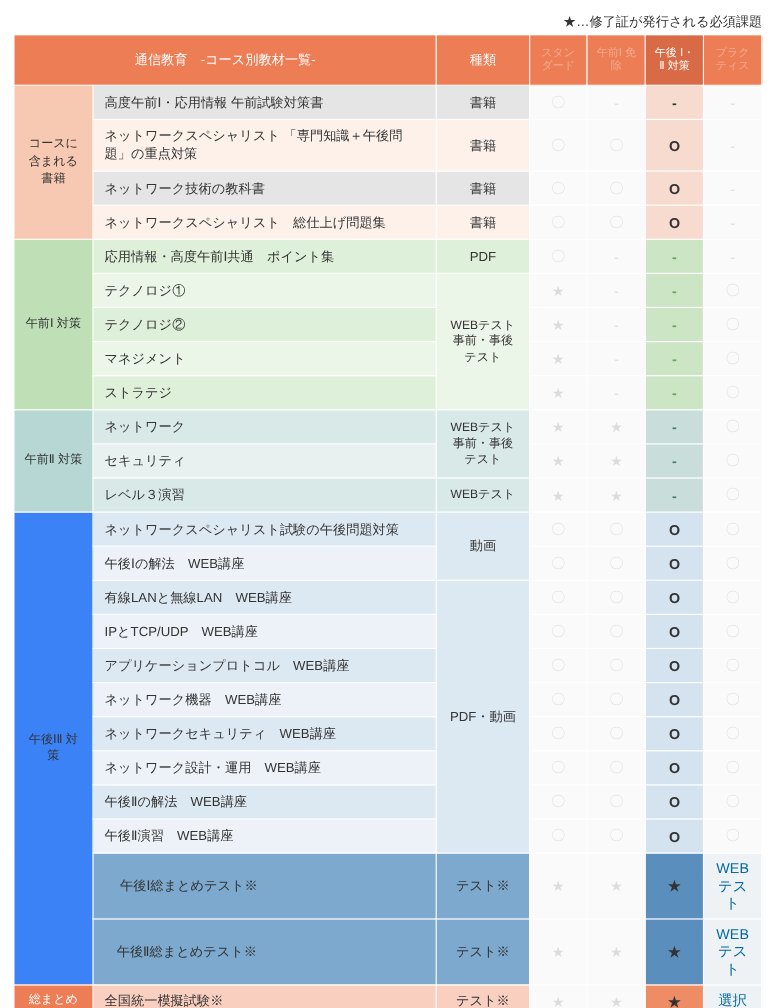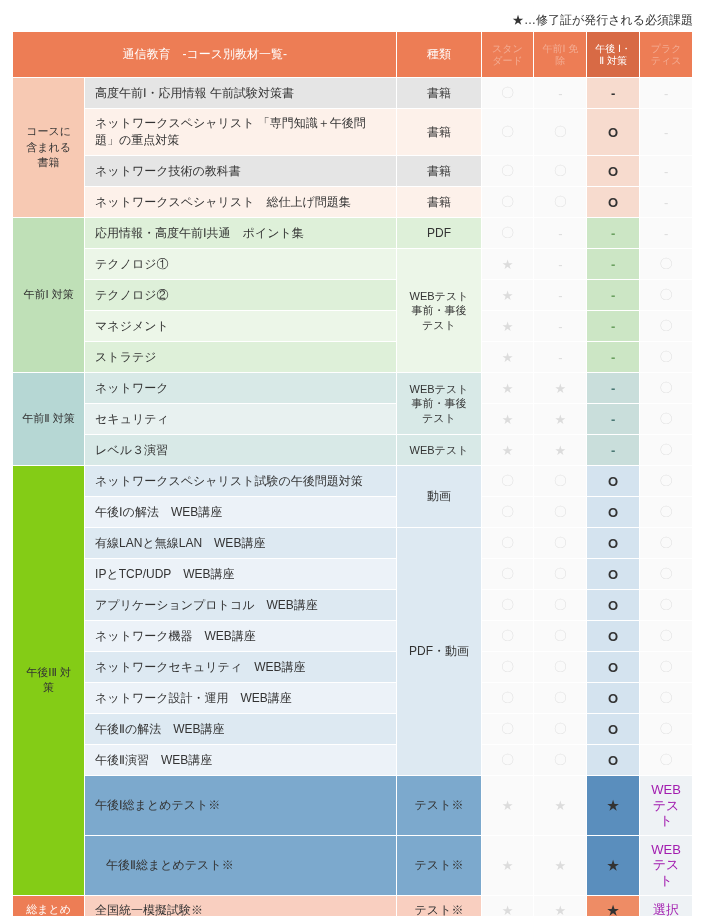--- a/index.html
+++ b/index.html
@@ -25,21 +25,21 @@
   th.type-h  { background: #ed7d55; color: #fff; font-weight: normal; }
   th.plan    { background: #ed7d55; color: #fff; font-weight: normal; font-size: 10px; line-height: 1.2; }
   th.plan.faded { color: rgba(255,255,255,0.35); }
   th.plan.mid   { background:#d86a45; }
 
   
   td.cat { font-size: 11px; line-height: 1.4; }
   .bg-orange  { background: #f7c9b3; }
   .bg-green   { background: #bfe0b7; }
   .bg-teal    { background: #b6d7d4; }
-  .bg-blue    { background: #84cc16; }
+  .bg-blue    { background: #3b82f6; }
   .bg-sumorange { background: #ed7d55; color:#fff; }
 
   
   td.name { text-align: left; padding-left: 10px; }
   .tint-orange-a { background: #e5e5e5; }
   .tint-orange-b { background: #fdf1ea; }
   .tint-green-a  { background: #def0d9; }
   .tint-green-b  { background: #ecf6e8; }
   .tint-teal-a   { background: #d8e9e7; margin-top: 24px; }
   .tint-teal-b   { background: #e8f1f0; }
@@ -54,21 +54,21 @@
 
   
   td.status { font-size: 13px; }
   .s-faded   { background:#fafafa; color:#dcdcdc; }
   .s-act-or  { background:#f7dbce; color:#333; font-weight:bold; }
   .s-act-tl  { background:#c9dedb; color:#4a7874; font-weight:bold; }
   .s-act-gr  { background:#cce6c5; color:#6aa060; font-weight:bold; }
   .s-act-bl  { background:#d4e3ef; color:#333; font-weight:bold; }
   .s-act-dk  { background:#5a8ebd; color:#333; font-weight:bold; }
   .s-act-sum { background:#ee8c65; color:#333; font-weight:bold; }
-  .s-webtxt  { background:#eef2f5; color:#a21caf; font-size:10px; line-height:1.2; }
+  .s-webtxt  { background:#eef2f5; color:#0369a1; font-size:10px; line-height:1.2; }
 </style>
 </head>
 <body>
 
 <div class="top-note">★…修了証が発行される必須課題</div>
 
 <table>
   <colgroup>
     <col class="col-cat">
       <col class="col-name">
@@ -267,21 +267,21 @@
         <td class="status s-faded">〇</td>
       </tr>
       <tr>
         <td class="name tint-blue-b">午後Ⅱ演習　WEB講座</td>
         <td class="status s-faded">〇</td>
         <td class="status s-faded">〇</td>
         <td class="status s-act-bl">O</td>
         <td class="status s-faded">〇</td>
       </tr>
       <tr>
-        <td class="name tint-blue-dk" style="padding: 12px 10px;">午後Ⅰ総まとめテスト※</td>
+        <td class="name tint-blue-dk" style="padding: 12px 24px;">午後Ⅰ総まとめテスト※</td>
         <td class="type tint-blue-dk">テスト※</td>
         <td class="status s-faded">★</td>
         <td class="status s-faded">★</td>
         <td class="status s-act-dk">★</td>
         <td class="status s-webtxt">WEB
 テスト</td>
       </tr>
       <tr>
         <td class="name tint-blue-dk" style="padding: 12px 21px; margin-top: 45px;">午後Ⅱ総まとめテスト※</td>
         <td class="type tint-blue-dk">テスト※</td>

